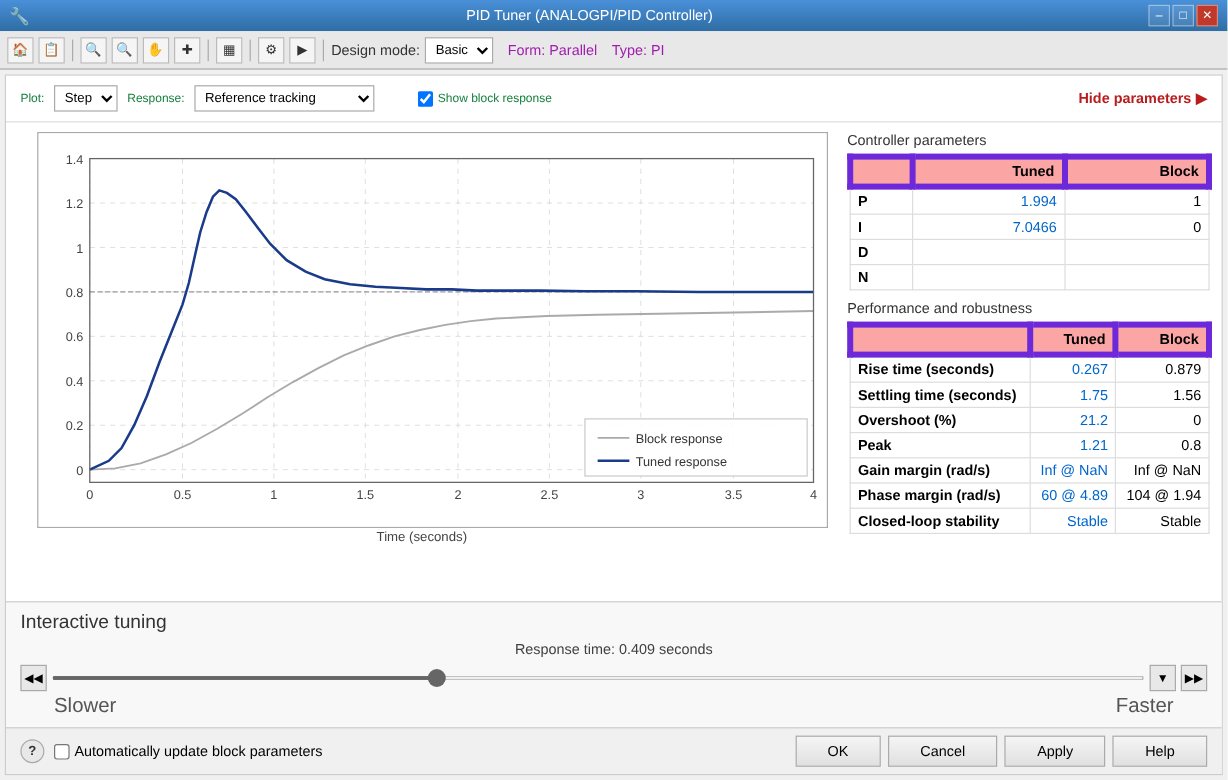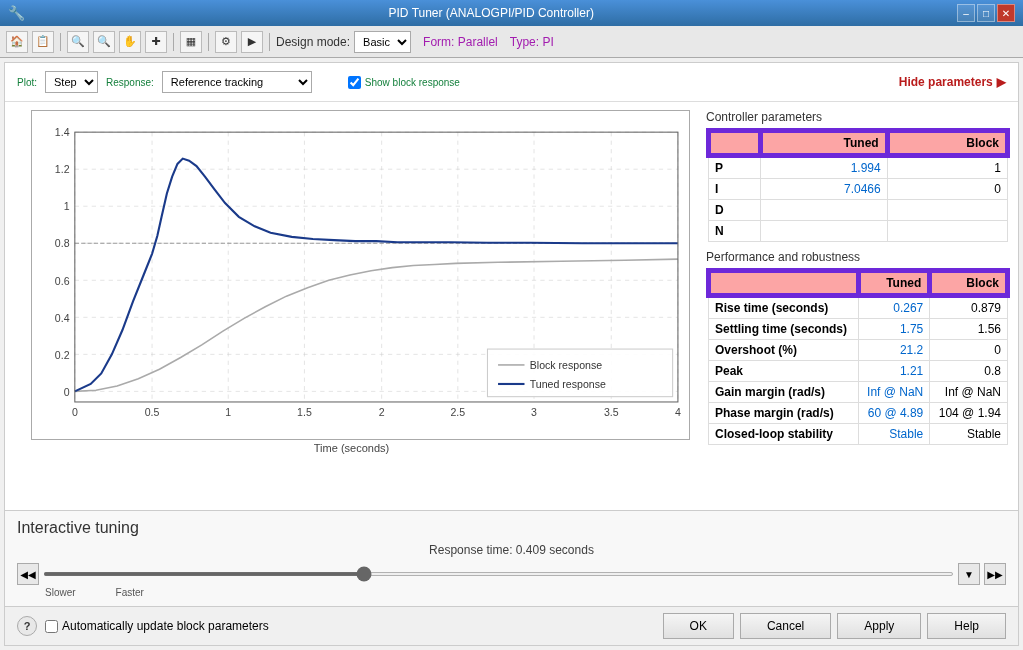--- a/index.html
+++ b/index.html
@@ -154,24 +154,23 @@
     .slider-arrow {
       width: 22px; height: 22px; border: 1px solid #aaa; background: #e8e8e8;
       display: flex; align-items: center; justify-content: center;
       cursor: pointer; font-size: 10px;
     }
     .tuning-slider {
       flex: 1; height: 4px; background: #ddd; border: none;
       cursor: pointer; accent-color: #666;
     }
     .slider-labels {
-      display: flex; 
-      font-size: 10px; color: #555; margin-top: 2px;
+      display: flex; justify-content: space-between;
+      font-size: 17px; color: #555; margin-top: 2px;
       padding: 0 28px;
-      gap: 40px;
     }
 
     
     .bottom-bar {
       display: flex;
       align-items: center;
       padding: 6px 12px;
       border-top: 1px solid #ccc;
       background: #f0f0f0;
       gap: 8px;

